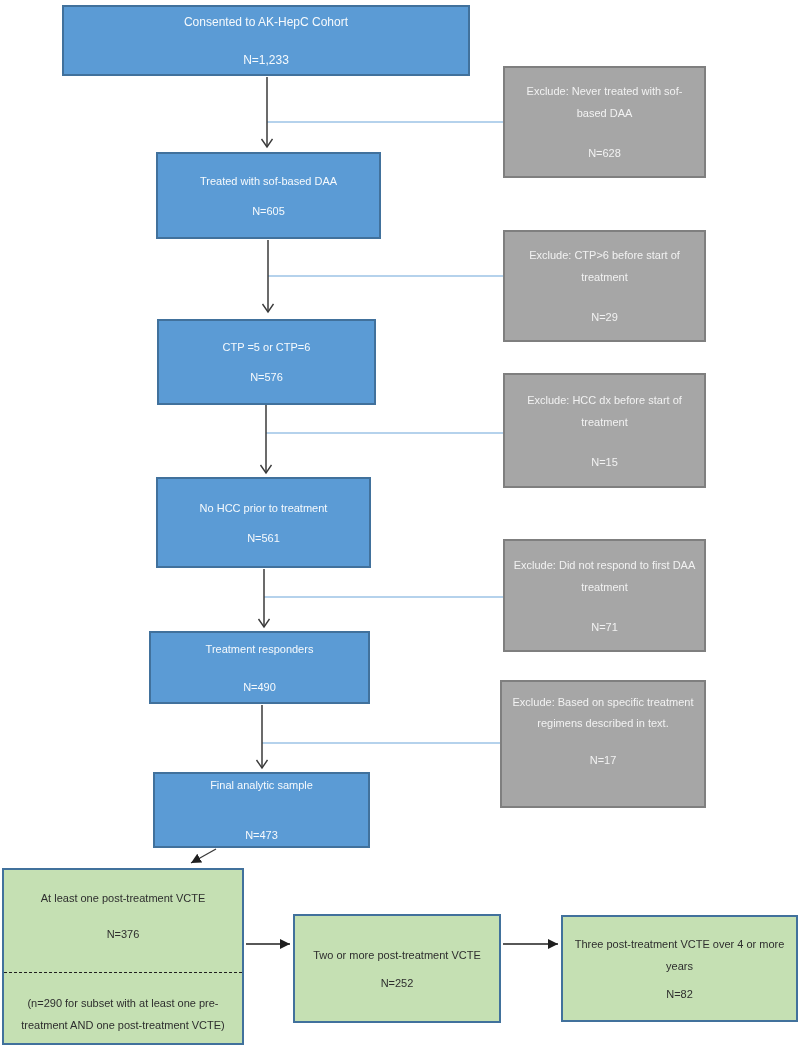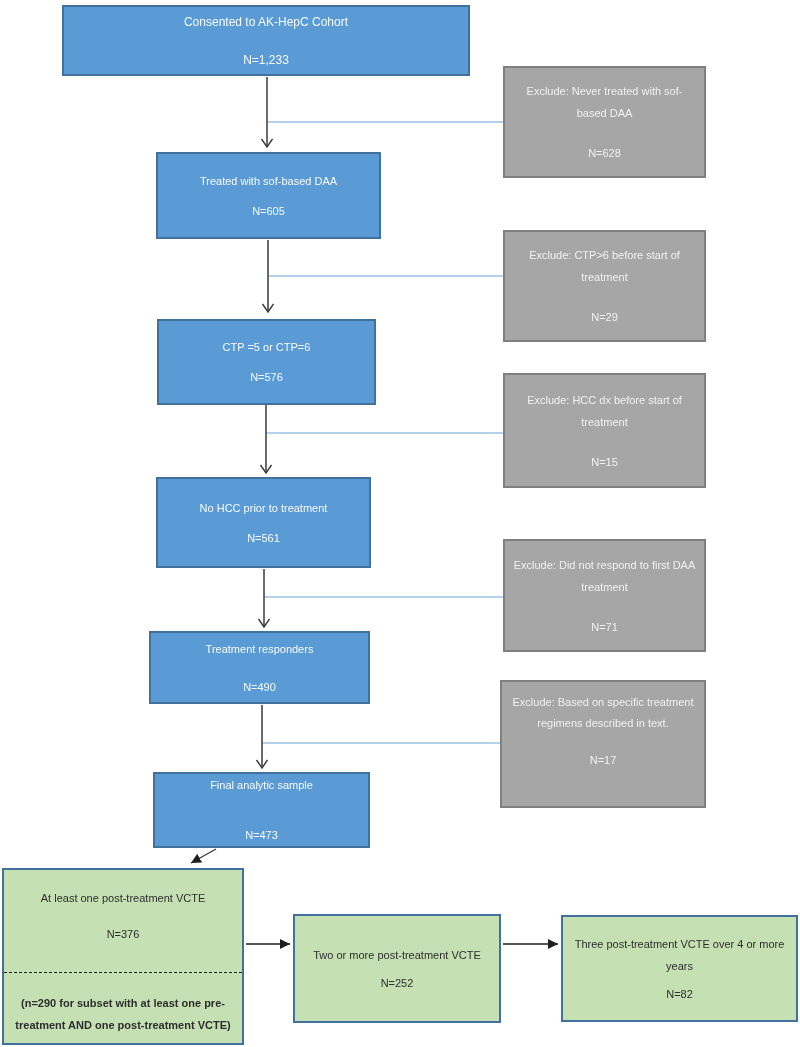--- a/index.html
+++ b/index.html
@@ -23,21 +23,21 @@
   }
   .box.green{background:#c5e0b3;border:2px solid #41719c;color:#2e2e2e;gap:6px;padding:0 6px;}
   .box.green.split{gap:12px;justify-content:flex-start;padding:0;}
   .green-top{
     box-sizing:border-box;width:100%;height:90px;display:flex;flex-direction:column;
     align-items:center;justify-content:center;gap:14px;padding:2px 6px 0 6px;
   }
   .green-divider{width:100%;border-top:1px dashed #1f1f1f;height:0;}
   .green-bottom{
     box-sizing:border-box;width:100%;flex:1;display:flex;flex-direction:column;
-    align-items:flex-start;justify-content:center;padding:2px 4px;font-weight:bold;
+    align-items:flex-start;justify-content:center;padding:2px 4px;
   }
 </style>
 </head>
 <body>
 
 <div class="canvas">
 
   <svg class="connectors" width="800" height="1047" viewBox="0 0 800 1047">
     <defs>
       <marker id="mOpen" markerWidth="14" markerHeight="14" refX="9" refY="6" orient="auto" markerUnits="userSpaceOnUse">

